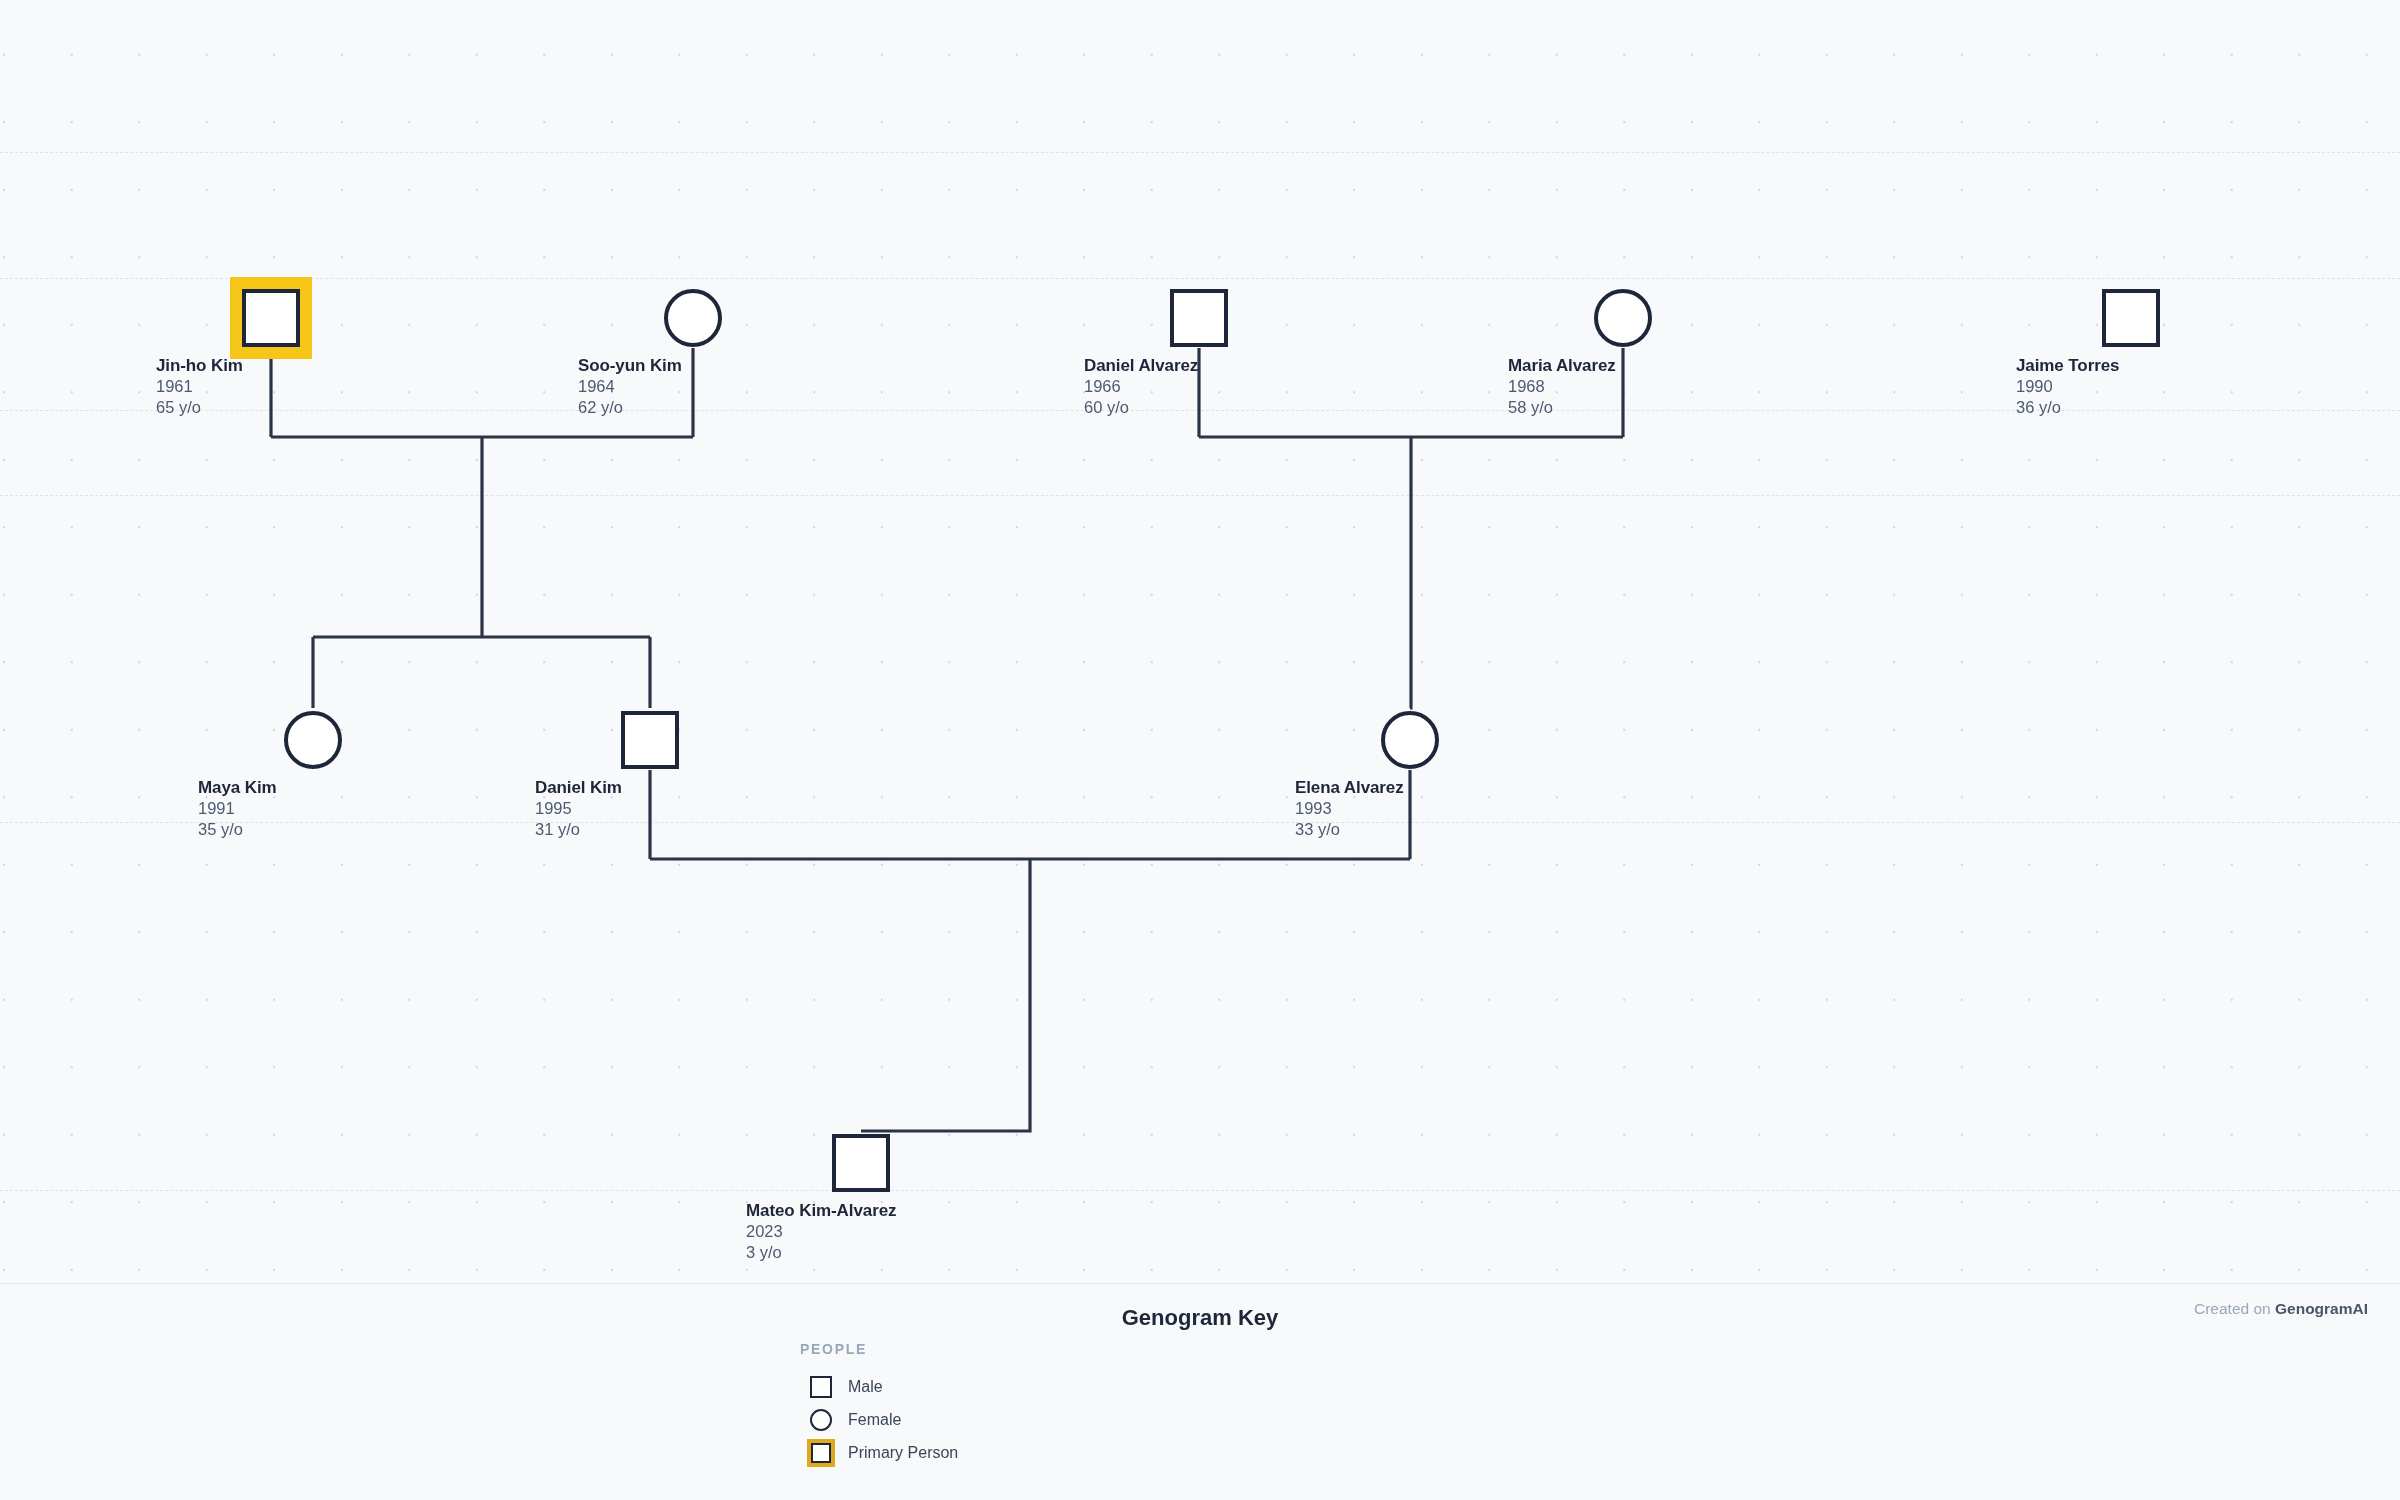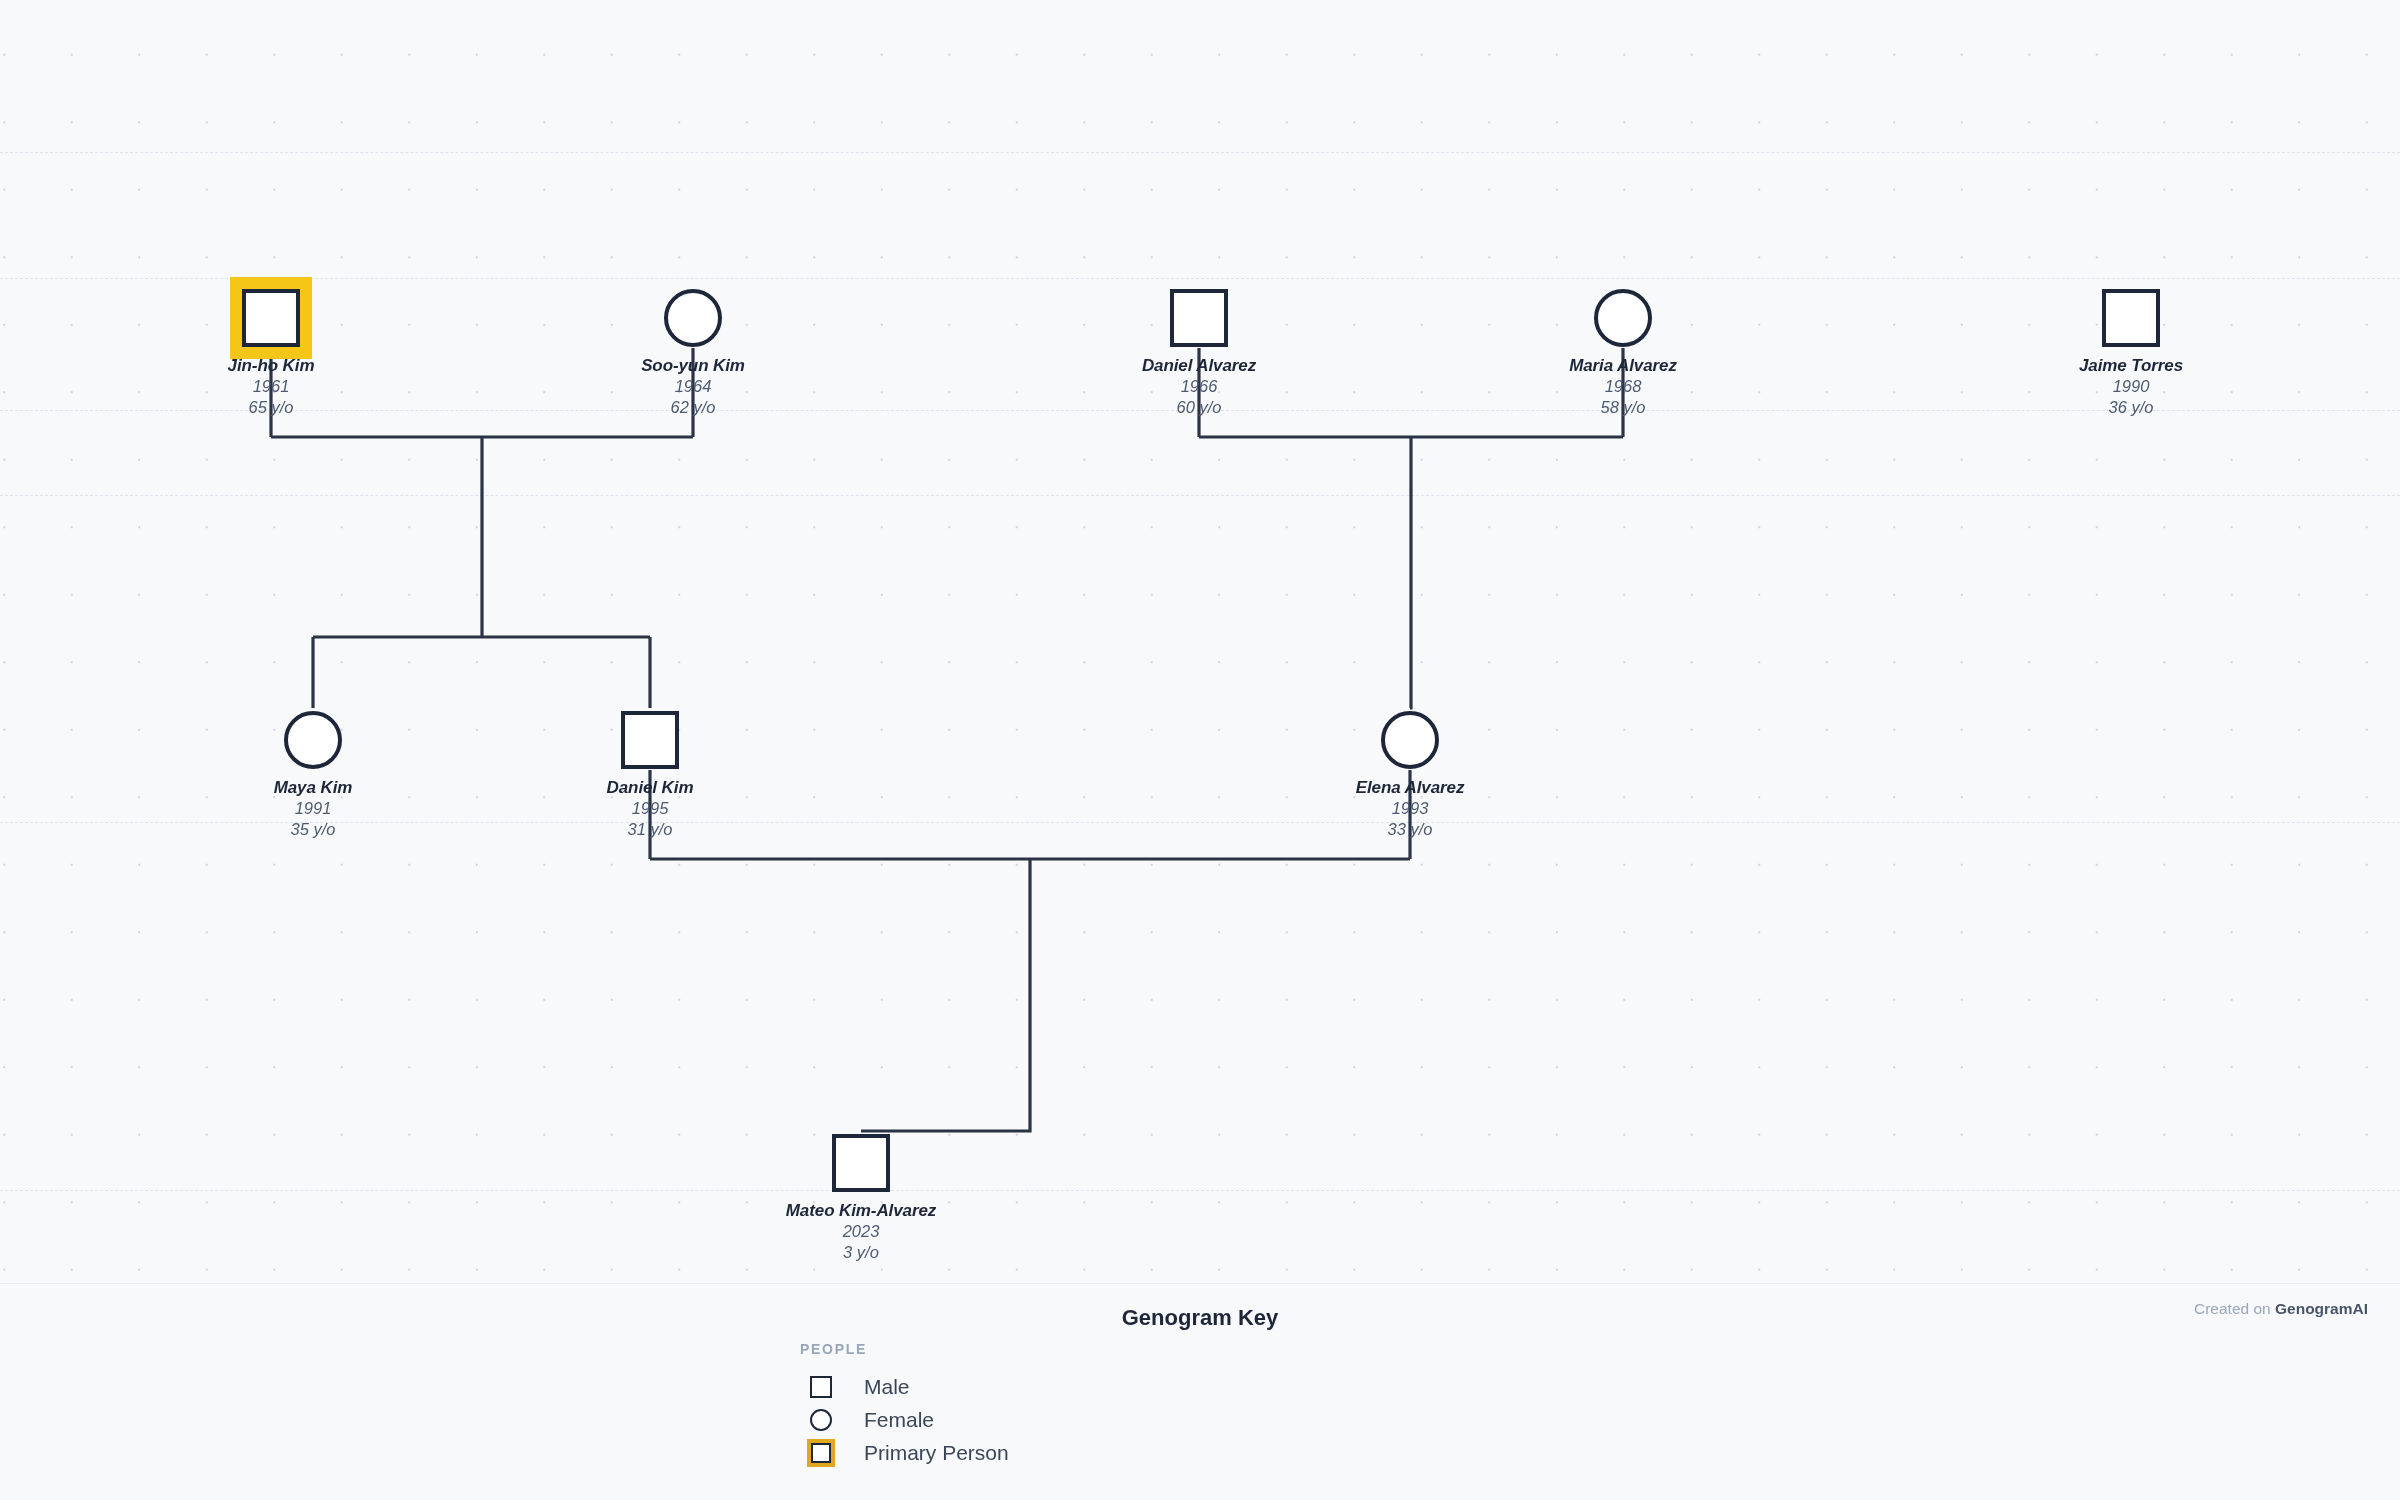--- a/index.html
+++ b/index.html
@@ -49,23 +49,21 @@
     left: 0; top: 0;
     width: 2400px; height: 1283px;
     pointer-events: none;
   }
 
   
   .person {
     position: absolute;
     width: 230px;
     margin-left: -115px;
-    text-align: center;
     z-index: 3;
-    font-style: italic;
   }
   .shape-wrap {
     position: relative;
     width: 64px;
     height: 64px;
     margin: 0 auto;
   }
   .shape {
     width: 58px;
     height: 58px;
@@ -140,23 +138,23 @@
     margin-bottom: 1px;
   }
   .leg-sym {
     width: 42px;
     display: flex;
     align-items: center;
     justify-content: center;
     flex: 0 0 42px;
   }
   .leg-label {
-    font-size: 21px;
+    font-size: 16px;
     color: #3b4558;
-    margin-left: 22px;
+    margin-left: 6px;
     white-space: nowrap;
   }
   .sym-square {
     width: 22px; height: 22px;
     box-sizing: border-box;
     border: 2.8px solid #1e2639;
     background: #fff;
   }
   .sym-circle {
     width: 22px; height: 22px;

